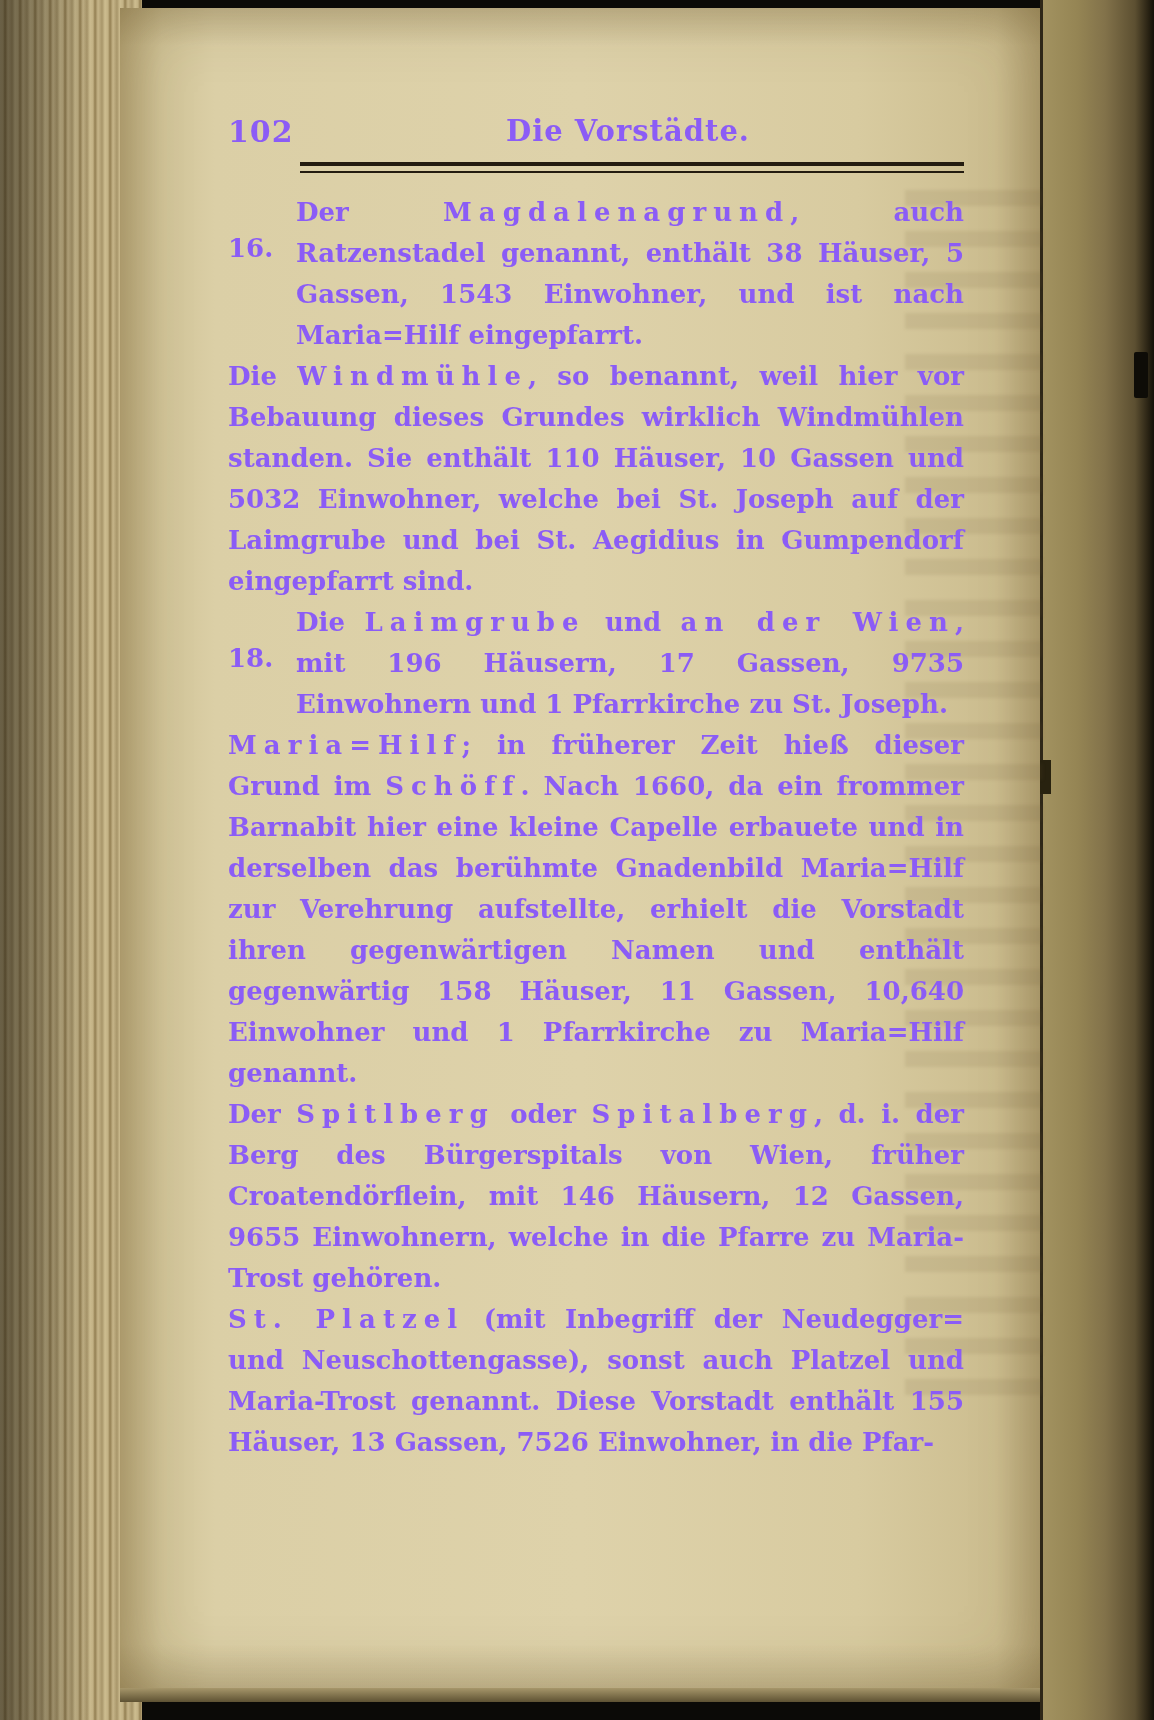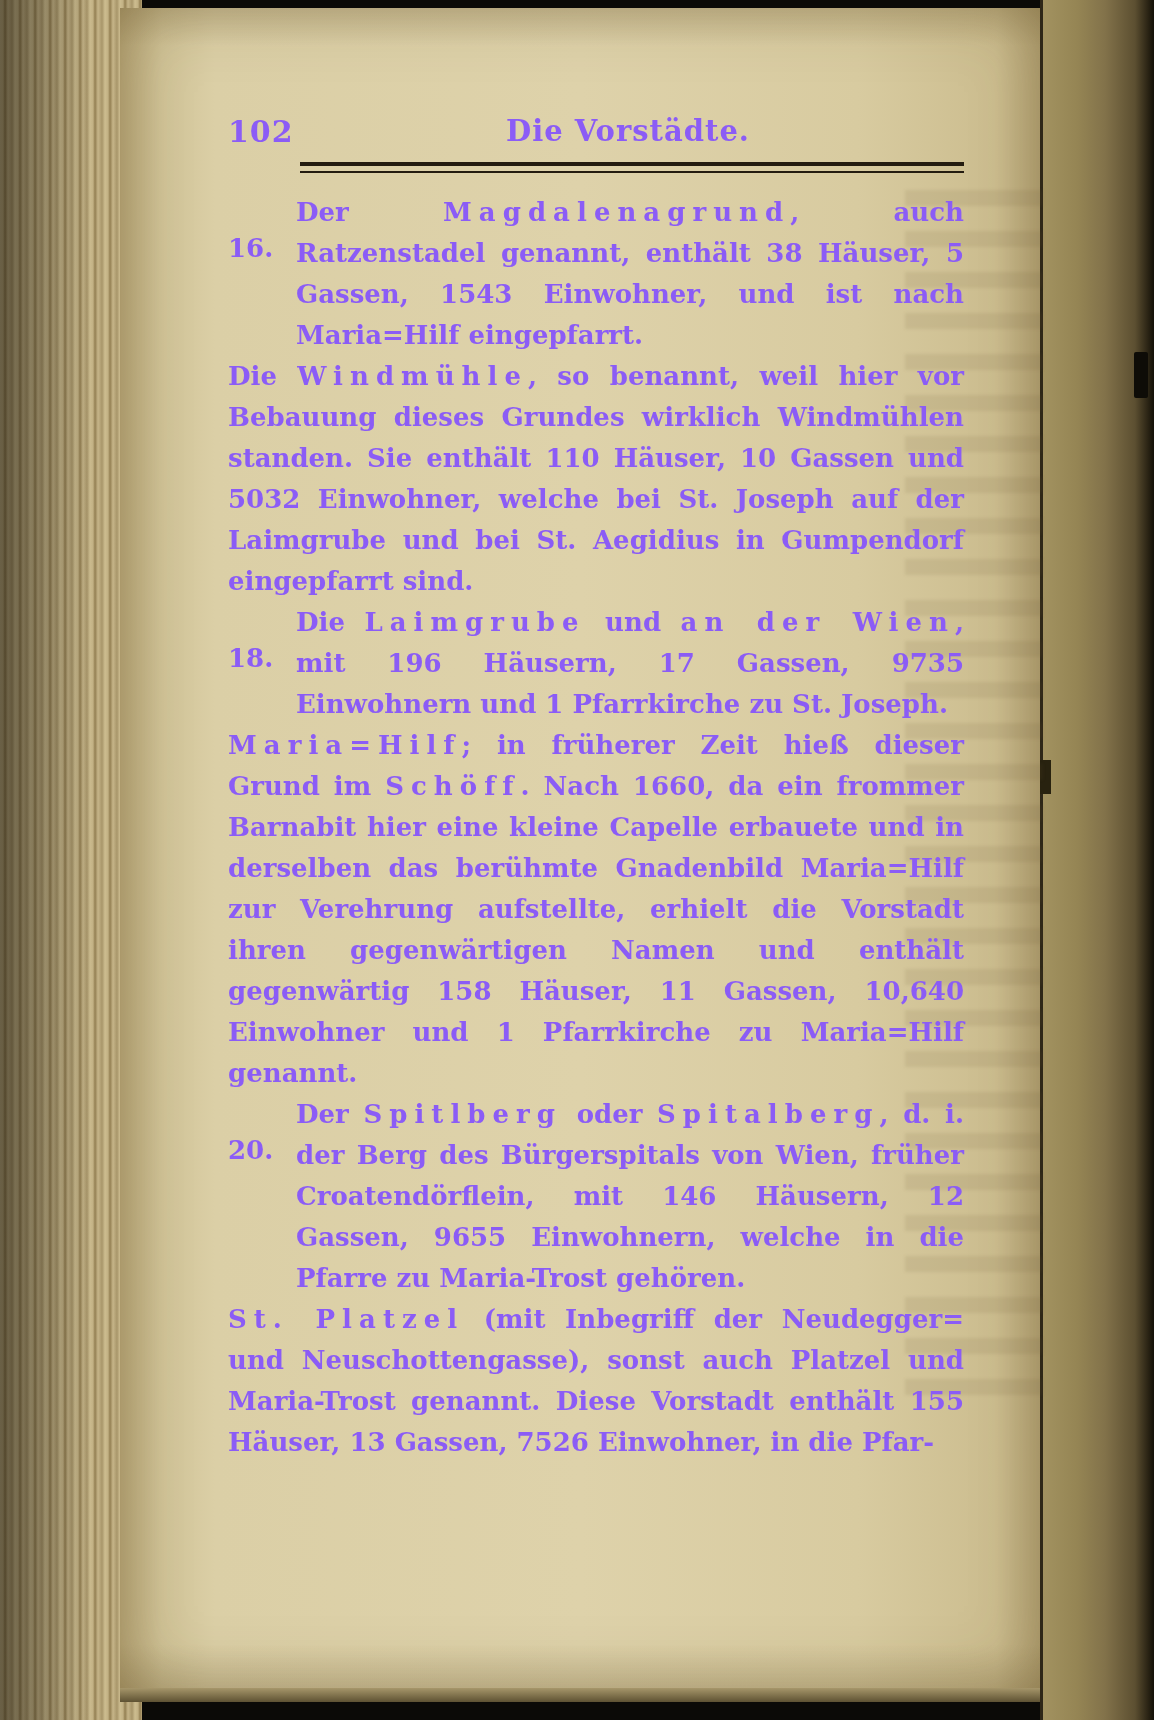--- a/index.html
+++ b/index.html
@@ -98,21 +98,20 @@
           <span class="etext"><span>Die </span><span class="sperr">Windmühle</span><span>, so benannt, weil hier vor Bebauung dieses Grundes wirklich Windmühlen standen. Sie enthält 110 Häuser, 10 Gassen und 5032 Einwohner, welche bei St. Joseph auf der Laimgrube und bei St. Aegidius in Gumpendorf eingepfarrt sind.</span></span>
         </div>
         <div class="entry">
           <span class="enum">18.</span>
           <span class="etext"><span>Die </span><span class="sperr">Laimgrube</span><span> und </span><span class="sperr">an der Wien</span><span>, mit 196 Häusern, 17 Gassen, 9735 Einwohnern und 1 Pfarrkirche zu St. Joseph.</span></span>
         </div>
         <div class="entry">
           <span class="etext"><span class="sperr">Maria=Hilf</span><span>; in früherer Zeit hieß dieser Grund im </span><span class="sperr">Schöff</span><span>. Nach 1660, da ein frommer Barnabit hier eine kleine Capelle erbauete und in derselben das berühmte Gnadenbild Maria=Hilf zur Verehrung aufstellte, erhielt die Vorstadt ihren gegenwärtigen Namen und enthält gegenwärtig 158 Häuser, 11 Gassen, 10,640 Einwohner und 1 Pfarrkirche zu Maria=Hilf genannt.</span></span>
         </div>
         <div class="entry">
-          <span class="enum">20.</span>
           <span class="etext"><span>Der </span><span class="sperr">Spitlberg</span><span> oder </span><span class="sperr">Spitalberg</span><span>, d. i. der Berg des Bürgerspitals von Wien, früher Croatendörflein, mit 146 Häusern, 12 Gassen, 9655 Einwohnern, welche in die Pfarre zu Maria-Trost gehören.</span></span>
         </div>
         <div class="entry">
           <span class="etext"><span class="sperr">St. Platzel</span><span> (mit Inbegriff der Neudegger= und Neuschottengasse), sonst auch Platzel und Maria-Trost genannt. Diese Vorstadt enthält 155 Häuser, 13 Gassen, 7526 Einwohner, in die Pfar-</span></span>
         </div>
       </div>
   </div>
 
 </div>
 

